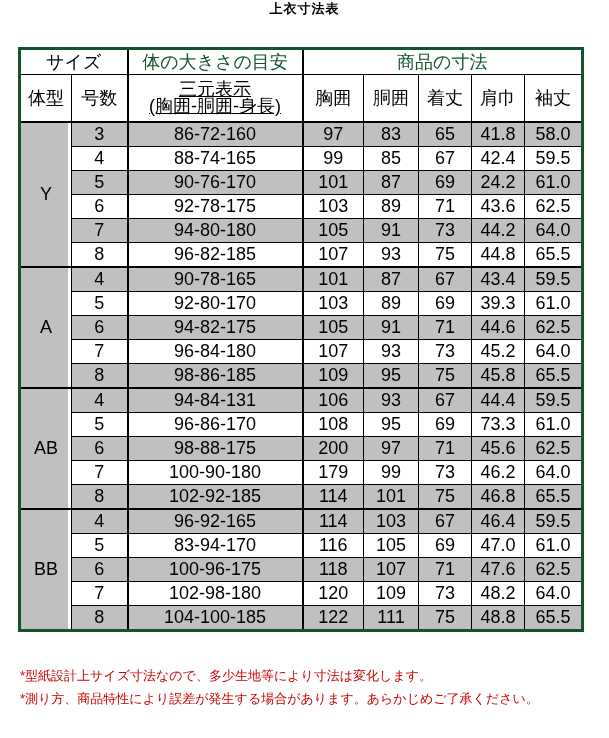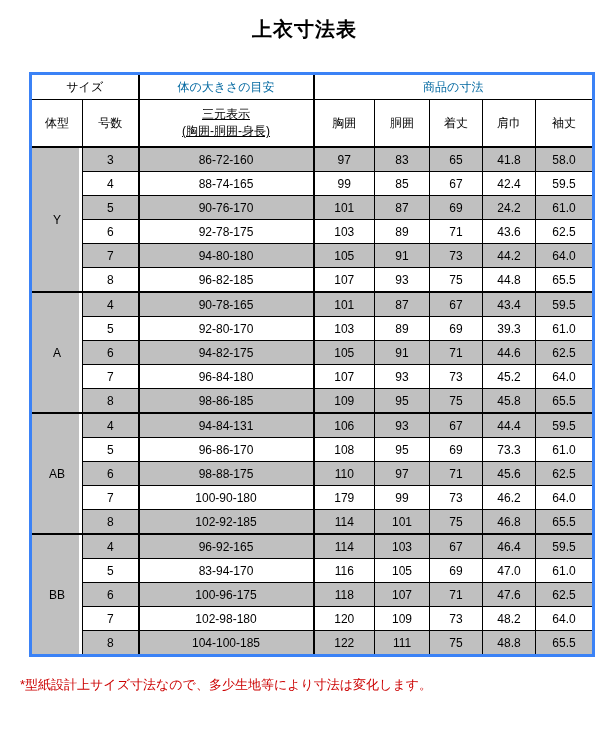--- a/index.html
+++ b/index.html
@@ -7,33 +7,32 @@
     padding: 0;
     background: #ffffff;
     width: 609px;
     height: 738px;
     font-family: "Liberation Sans", "DejaVu Sans", sans-serif;
     color: #000000;
   }
   .page { width: 609px; height: 738px; overflow: hidden; }
 
   .title {
-    padding-top: 16px;
     text-align: center;
-    font-size: 20px;
+    font-size: 13px;
     font-weight: bold;
     letter-spacing: 1px;
   }
 
   table.size-table {
     border-collapse: collapse;
     table-layout: fixed;
-    margin: 29px 0 0 29px;
-    border: 3px solid #3b82f6;
-    font-size: 12px;
+    margin: 29px 0 0 18px;
+    border: 3px solid #14532d;
+    font-size: 18px;
   }
   .size-table th, .size-table td {
     border: 1px solid #000;
     text-align: center;
     vertical-align: middle;
     padding: 0;
     font-weight: normal;
     white-space: nowrap;
     overflow: hidden;
   }
@@ -44,21 +43,21 @@
   col.c-chest    { width: 61px; }
   col.c-waist    { width: 55px; }
   col.c-length   { width: 53px; }
   col.c-shoulder { width: 53px; }
   col.c-sleeve   { width: 58px; }
 
   tr.group-row th { height: 24px; }
   tr.col-row th   { height: 46px; border-bottom: 2px solid #000; }
   tbody td        { height: 23px; }
 
-  .red { color: #0369a1; }
+  .red { color: #14532d; }
 
   
   .sep-left { border-left: 2px solid #000 !important; }
 
   
   tr.shade td { background: #c0c0c0; }
   tr.plain td { background: #ffffff; }
 
   
   tr.block-start td { border-top: 2px solid #000; }
@@ -66,21 +65,21 @@
   
   td.bodytype {
     background: #c0c0c0 !important;
     box-shadow: inset -3px 0 0 #ffffff;
     border-right: 1px solid #000;
   }
 
   th.three-head div { line-height: 17px; text-decoration: underline; }
 
   .notes {
-    margin: 16px 0 0 20px;
+    margin: 32px 0 0 20px;
     color: #cc0000;
     font-size: 13px;
     line-height: 23px;
   }
 </style>
 </head>
 <body>
 
 <div class="page">
 
@@ -234,21 +233,21 @@
           <td class="sep-left">96-86-170</td>
           <td class="sep-left">108</td>
           <td>95</td>
           <td>69</td>
           <td>73.3</td>
           <td>61.0</td>
         </tr>
         <tr class="shade">
           <td>6</td>
           <td class="sep-left">98-88-175</td>
-          <td class="sep-left">110</td>
+          <td class="sep-left">200</td>
           <td>97</td>
           <td>71</td>
           <td>45.6</td>
           <td>62.5</td>
         </tr>
         <tr class="plain">
           <td>7</td>
           <td class="sep-left">100-90-180</td>
           <td class="sep-left">179</td>
           <td>99</td>
@@ -309,15 +308,16 @@
           <td>111</td>
           <td>75</td>
           <td>48.8</td>
           <td>65.5</td>
         </tr>
       </tbody>
   </table>
 
   <div class="notes">
     <div class="note">*型紙設計上サイズ寸法なので、多少生地等により寸法は変化します。</div>
+    <div class="note">*測り方、商品特性により誤差が発生する場合があります。あらかじめご了承ください。</div>
   </div>
 
 </div>
 
 </body></html>

